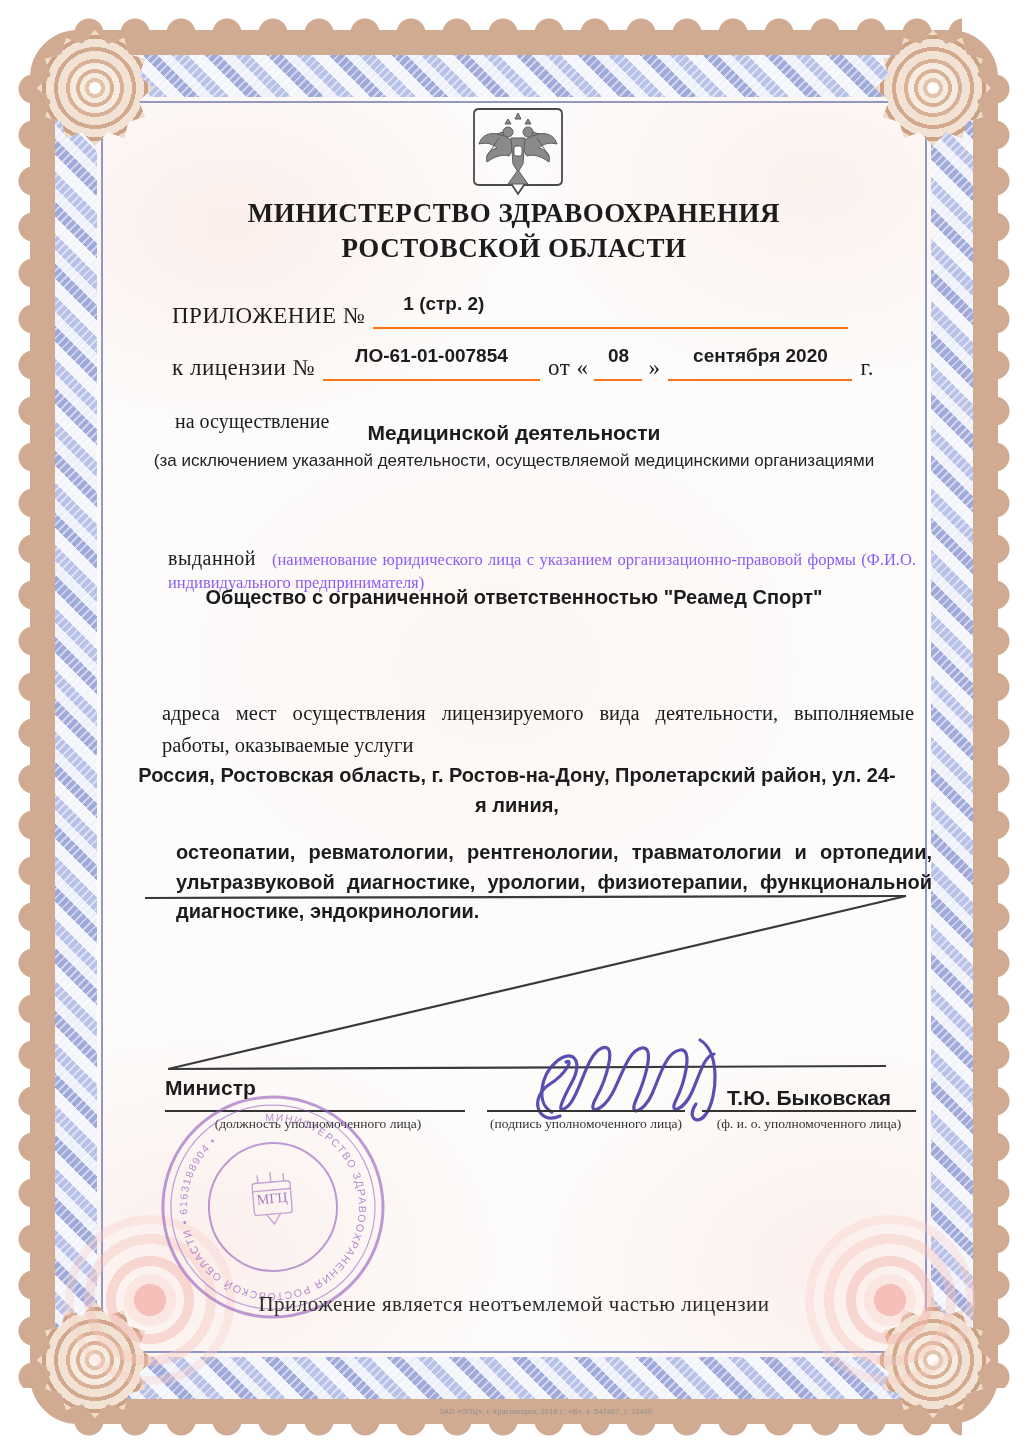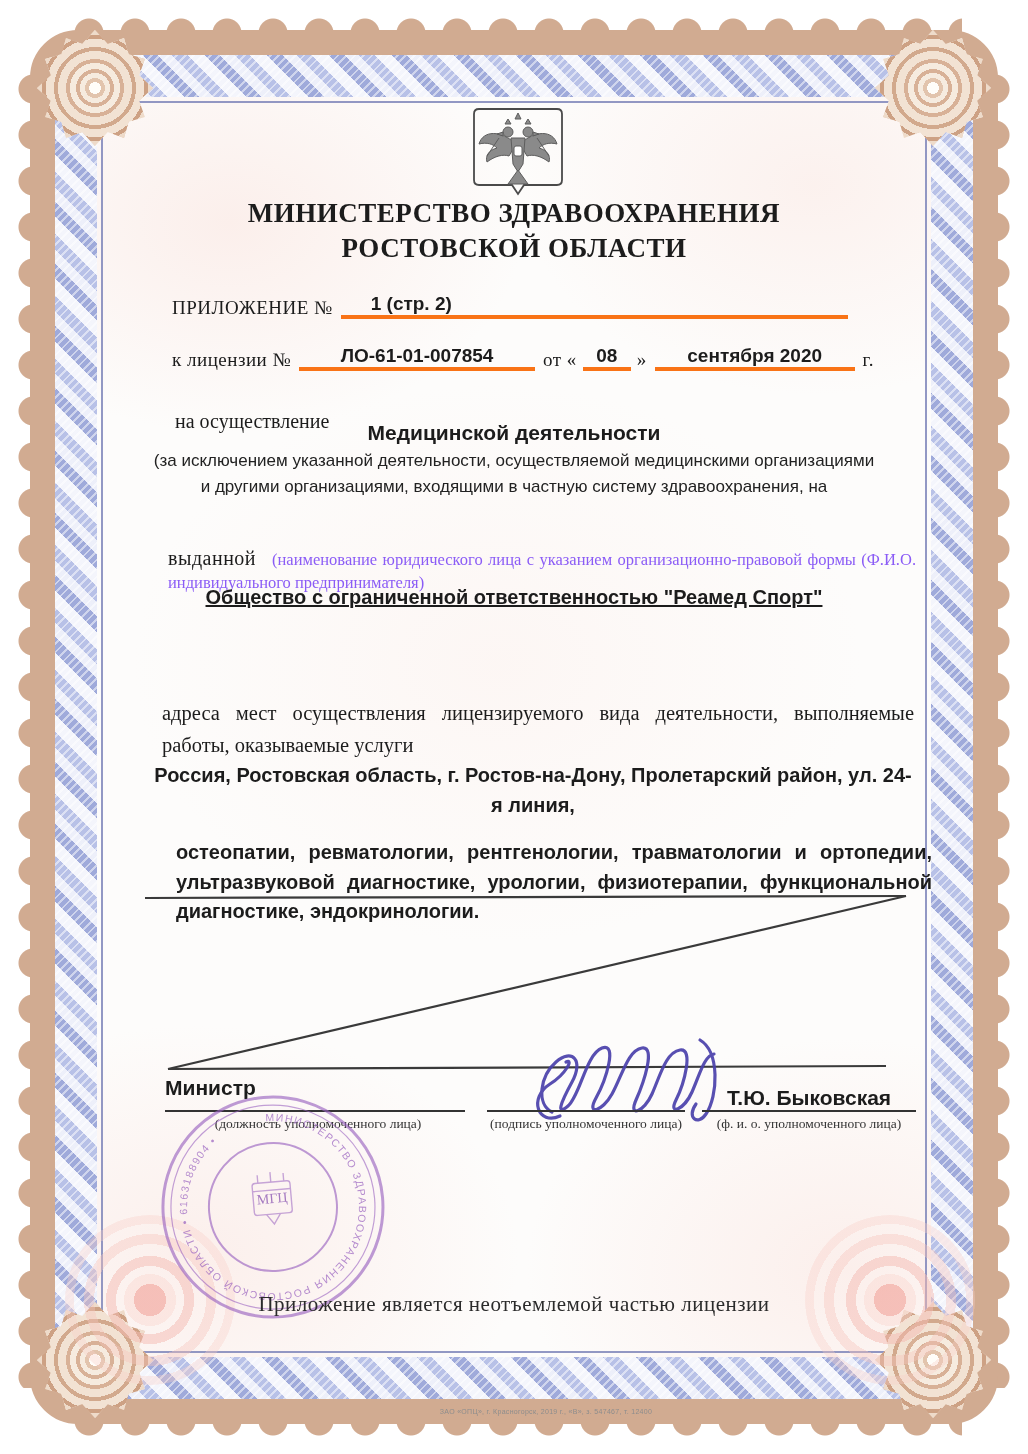--- a/index.html
+++ b/index.html
@@ -67,40 +67,40 @@
   .series-left b { font-family:"Liberation Sans",sans-serif; font-weight:700; letter-spacing:2px; margin-left:12px; }
   .doc-number { font-size:23px; font-weight:700; letter-spacing:4px; }
 
   .emblem { left:459px; top:104px; }
 
   .title { top:196px; left:0; width:100%; text-align:center; font-weight:700; font-size:27px; line-height:1.3; letter-spacing:.5px; }
 
   .form-row { display:flex; align-items:flex-end; }
   .row-appendix { top:296px; left:172px; width:676px; }
   .row-license  { top:348px; left:172px; width:702px;justify-content:space-between; }
-  .form-label { font-size:19px; white-space:nowrap; letter-spacing:.5px; }
-  .fill { border-bottom:4px solid #f97316; text-align:center; font-size:19px; line-height:1; padding-bottom:0; }
+  .form-label { font-size:23px; white-space:nowrap; letter-spacing:.5px; }
+  .fill { border-bottom:2px solid #f97316; text-align:center; font-size:19px; line-height:1; padding-bottom:12px; }
   .fill > span { position:relative; top:-2px; }
   .fill-appendix { flex:1; text-align:left; padding-left:30px; margin-left:8px; }
   .fill-license { flex:1.18; margin:0 8px; }
   .fill-day { width:48px; margin:0 6px; }
   .fill-month { flex:1; margin:0 8px; }
 
   .activity-label { top:410px; left:175px; font-size:20px; }
   .activity-title { top:421px; left:0; width:100%; text-align:center; font-size:21px; }
   .activity-note  { top:448px; left:134px; width:760px; text-align:center;
     font-family:"Liberation Sans",sans-serif; font-size:17px; line-height:1.55; color:#222; }
 
   .issued-block { top:545px; left:168px; width:748px; text-align:justify; line-height:1.35; }
   .issued-word { font-size:20px; letter-spacing:.5px; }
   .issued-note { font-size:16.5px; color:#8b5cf6; }
-  .organization { top:586px; left:134px; width:760px; text-align:center; font-size:20px;text-decoration:underline; }
+  .organization { top:586px; left:134px; width:760px; text-align:center; font-size:20px; }
 
   .address-intro { top:698px; left:162px; width:752px; text-align:justify; font-size:20.5px; line-height:1.55; }
-  .address-value { top:760px; left:150px; width:766px; text-align:center; font-size:20px; line-height:1.5; }
+  .address-value { top:760px; left:134px; width:766px; text-align:center; font-size:20px; line-height:1.5; }
 
   .services { top:838px; left:176px; width:756px; text-align:justify; font-size:20px; line-height:1.48; }
 
   .overlay-svg { left:0; top:0; pointer-events:none; }
 
   .minister { top:1076px; left:165px; font-size:21px; }
   .sig-line { position:absolute; border-top:2px solid #333; }
   .line-pos  { left:165px; top:1110px; width:300px; }
   .line-sign { left:487px; top:1110px; width:198px; }
   .line-name { left:702px; top:1110px; width:214px; }
@@ -171,21 +171,20 @@
     <span class="fill fill-day sans-b"><span>08</span></span>
     <span class="form-label">»</span>
     <span class="fill fill-month sans-b"><span>сентября 2020</span></span>
     <span class="form-label">г.</span>
   </div>
 
   <div class="abs activity-label">на осуществление</div>
   <div class="abs activity-title sans-b">Медицинской деятельности</div>
   <div class="abs activity-note">
     <div>(за исключением указанной деятельности, осуществляемой медицинскими организациями</div>
-    <div>и другими организациями, входящими в частную систему здравоохранения, на</div>
   </div>
 
   <div class="abs issued-block">
     <span class="issued-word">выданной</span>&nbsp;&nbsp;
     <span class="issued-note">(наименование юридического лица с указанием организационно-правовой формы</span>
     <span class="issued-note">(Ф.И.О. индивидуального предпринимателя)</span>
   </div>
   <div class="abs organization sans-b">Общество с ограниченной ответственностью "Реамед Спорт"</div>
 
   <div class="abs address-intro">адреса мест осуществления лицензируемого вида деятельности, выполняемые работы, оказываемые услуги</div>

